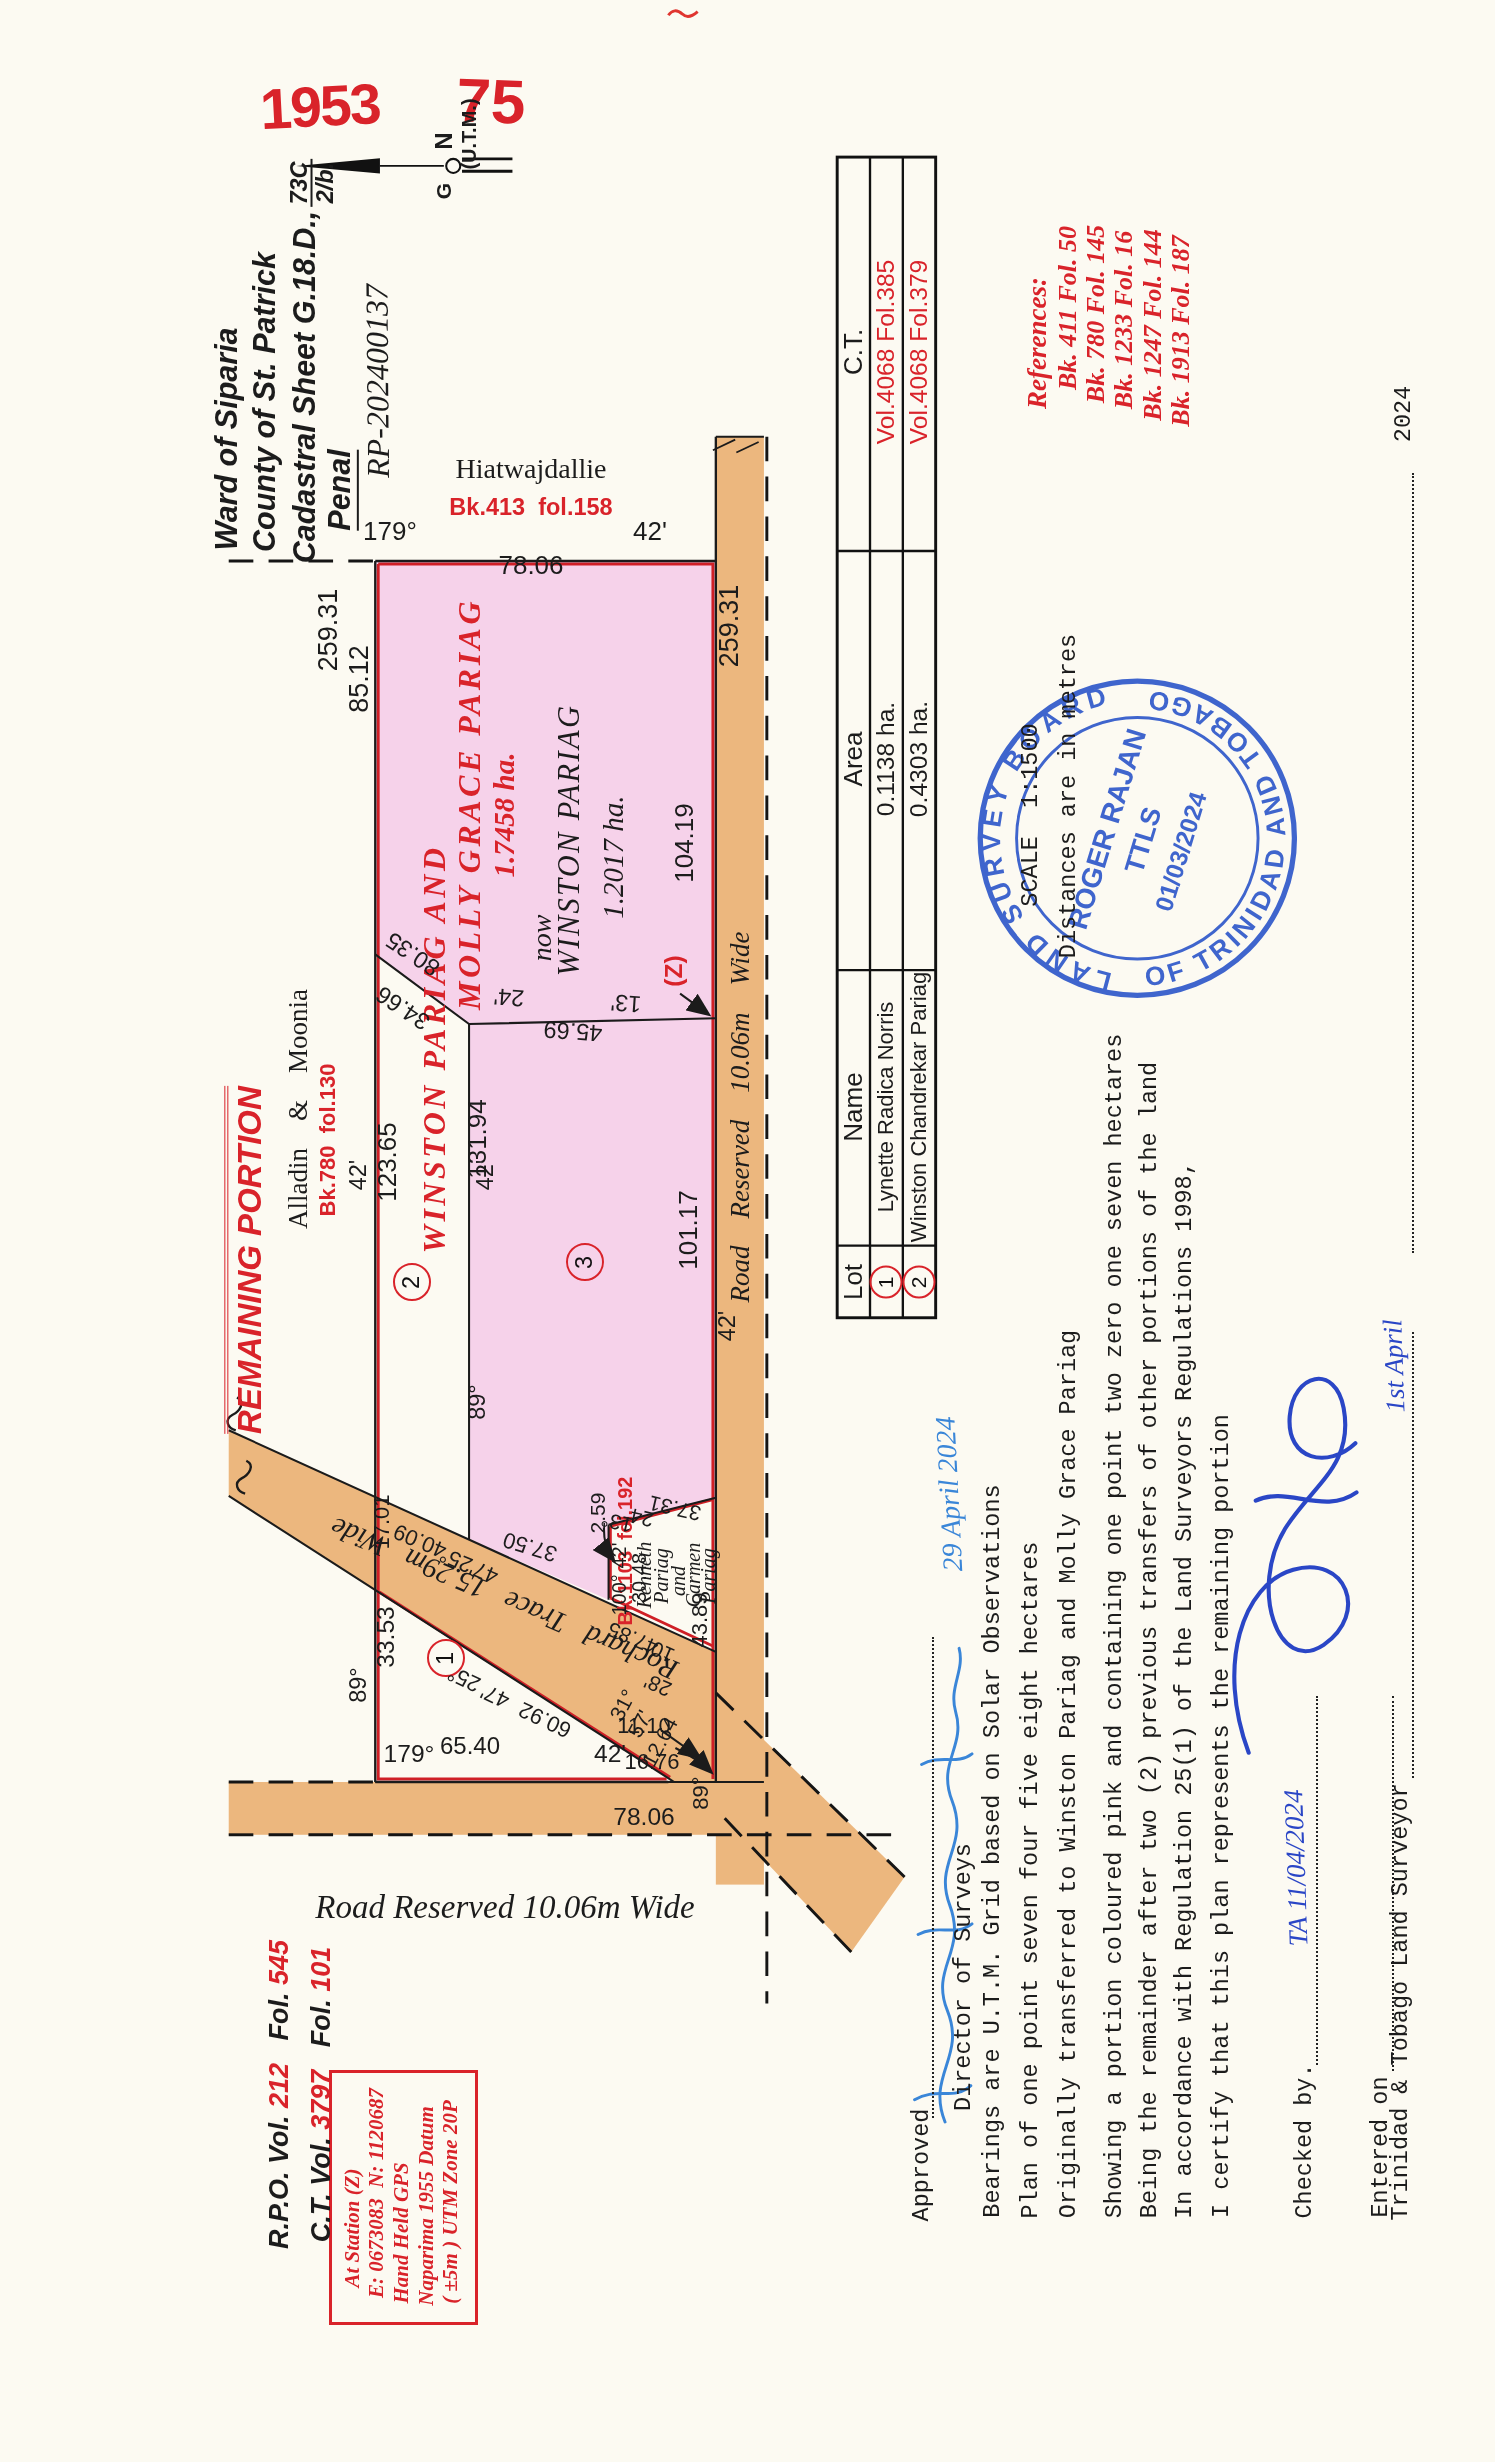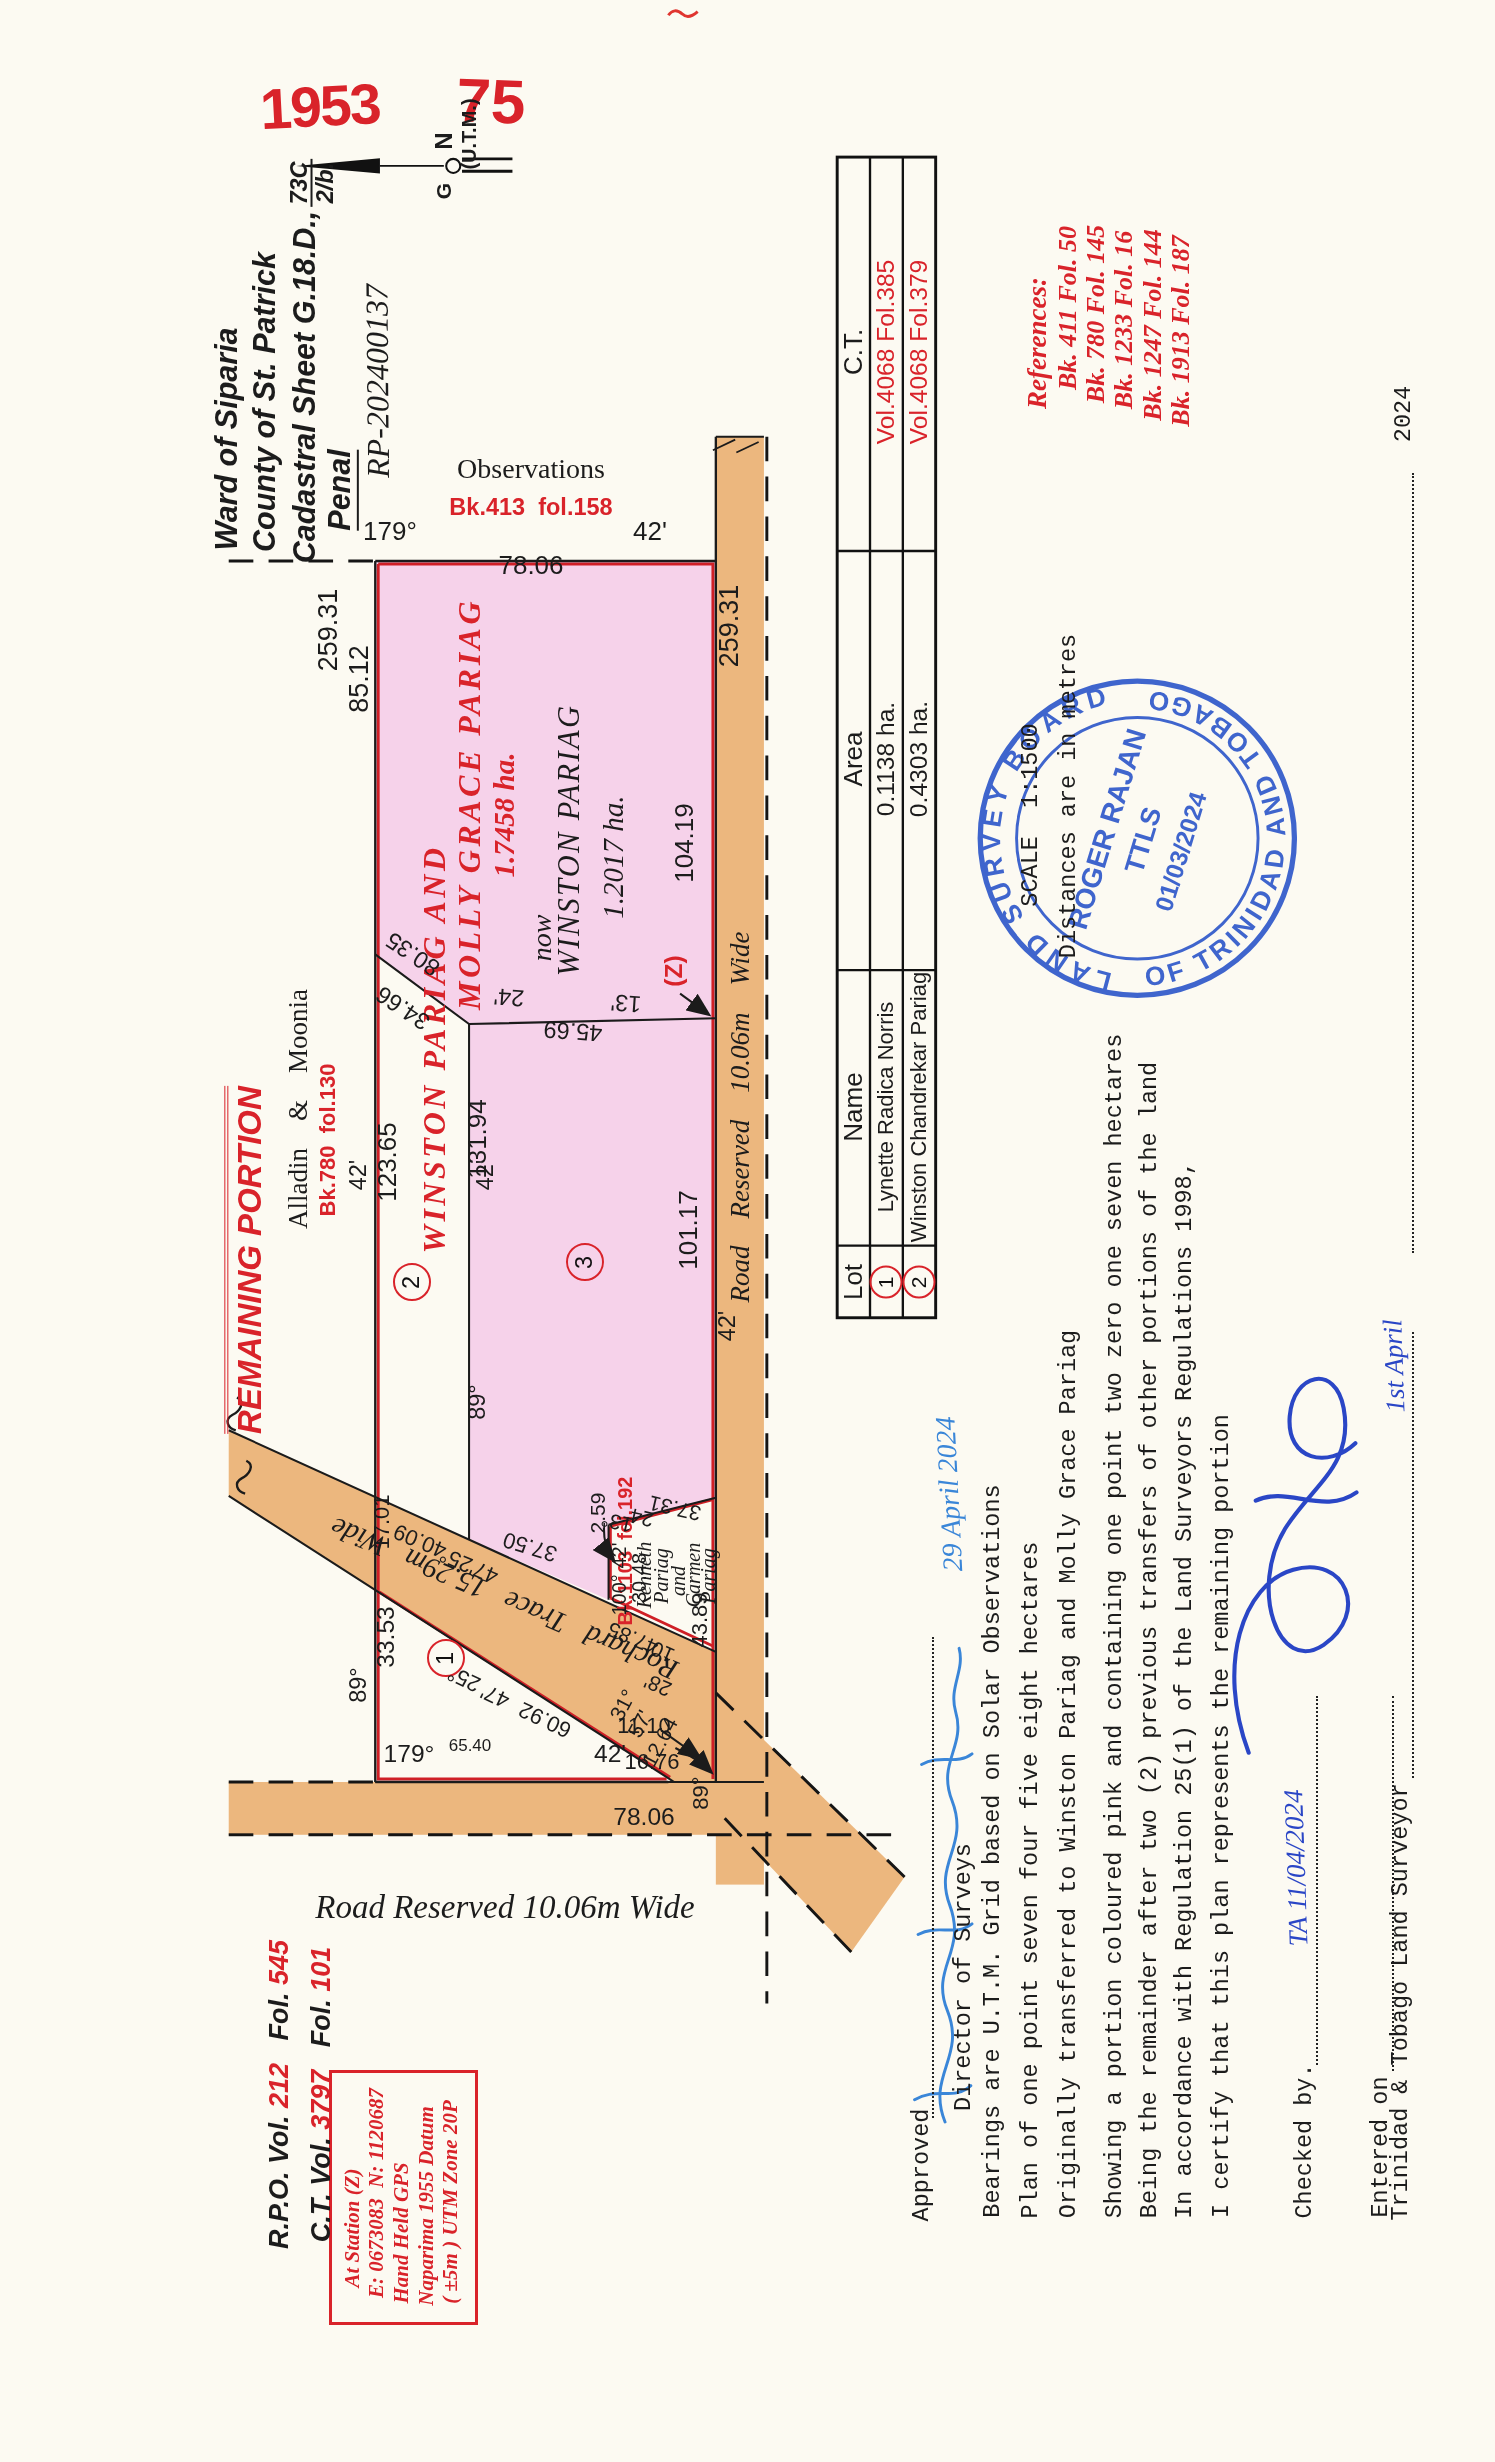--- a/index.html
+++ b/index.html
@@ -140,21 +140,21 @@
 
 <div class="lbl v it bold" style="left:226px;top:439px;font-size:30.5px;">Ward of Siparia</div>
 <div class="lbl v it bold" style="left:264px;top:402px;font-size:30.5px;">County of St. Patrick</div>
 <div class="lbl v it bold" style="left:304px;top:387px;font-size:30.5px;">Cadastral Sheet G.18.D.,</div>
 <div class="lbl v" style="left:307px;top:183px;">
   <div class="frac"><span class="num">73C</span><span class="den">2/b.</span></div>
 </div>
 <div class="lbl v it bold" style="left:341px;top:490px;font-size:30.5px;border-bottom:2.9px solid #1c1c1c;padding-bottom:2.3px;">Penal</div>
 <div class="lbl v it" style="left:378px;top:381px;font-size:32px;transform:translate(-50%,-50%) rotate(-90.5deg);font-family:'Liberation Serif',serif;">RP-202400137</div>
 
-<div class="lbl h ser" style="left:531px;top:469px;font-size:28px;">Observations</div>
+<div class="lbl h ser" style="left:531px;top:469px;font-size:28px;">Hiatwajdallie</div>
 <div class="lbl h red bold" style="left:531px;top:507px;font-size:23.5px;">Bk.413  fol.158</div>
 
 <div class="lbl v it bold red underline2" style="left:246px;top:1260px;font-size:33px;">REMAINING PORTION</div>
 <div class="lbl v ser" style="left:298px;top:1109px;font-size:27px;">Alladin    &amp;    Moonia</div>
 <div class="lbl v red bold" style="left:328px;top:1140px;font-size:22px;">Bk.780  fol.130</div>
 
 <div class="lbl v ser it bold red" style="left:435px;top:1049px;font-size:32px;letter-spacing:3.5px;">WINSTON PARIAG AND</div>
 <div class="lbl v ser it bold red" style="left:470px;top:804px;font-size:32px;letter-spacing:3.5px;">MOLLY GRACE PARIAG</div>
 <div class="lbl v ser it bold red" style="left:504px;top:815px;font-size:29px;">1.7458 ha.</div>
 
@@ -219,21 +219,21 @@
 <div class="lbl" style="left:658px;top:1685px;font-size:21px;transform:translate(-50%,-50%) rotate(203deg);">28'</div>
 <div class="lbl v" style="left:700px;top:1620px;font-size:22px;">43.89</div>
 <div class="lbl v" style="left:386px;top:1637px;font-size:24.6px;">33.53</div>
 <div class="lbl v" style="left:358px;top:1685px;font-size:23.5px;">89°</div>
 <div class="lbl" style="left:464px;top:1679px;font-size:22px;transform:translate(-50%,-50%) rotate(205deg);">25°</div>
 <div class="lbl" style="left:495px;top:1696px;font-size:22px;transform:translate(-50%,-50%) rotate(205deg);">47'</div>
 <div class="lbl" style="left:545px;top:1720px;font-size:22px;transform:translate(-50%,-50%) rotate(205deg);">60.92</div>
 <div class="lbl" style="left:623px;top:1705px;font-size:21px;transform:translate(-50%,-50%) rotate(-62deg);">31°</div>
 <div class="lbl" style="left:640px;top:1724px;font-size:21px;transform:translate(-50%,-50%) rotate(-62deg);">57'</div>
 <div class="lbl" style="left:660px;top:1742px;font-size:21px;transform:translate(-50%,-50%) rotate(-62deg);">12.64</div>
-<div class="lbl h" style="left:470px;top:1746px;font-size:17px;">65.40</div>
+<div class="lbl h" style="left:470px;top:1746px;font-size:24px;">65.40</div>
 <div class="lbl h" style="left:409px;top:1754px;font-size:24.6px;">179°</div>
 <div class="lbl h" style="left:610px;top:1754px;font-size:24.6px;">42'</div>
 <div class="lbl h" style="left:644px;top:1726px;font-size:22px;">11.10</div>
 <div class="lbl h" style="left:652px;top:1762px;font-size:22px;">16.76</div>
 <div class="lbl h" style="left:644px;top:1817px;font-size:24.6px;">78.06</div>
 <div class="lbl v" style="left:701px;top:1793px;font-size:22px;">89°</div>
 
 <div class="lbl v" style="left:854px;top:352px;font-size:26px;">C.T.</div>
 <div class="lbl v" style="left:854px;top:759px;font-size:26px;">Area</div>
 <div class="lbl v" style="left:854px;top:1107px;font-size:26px;">Name</div>

